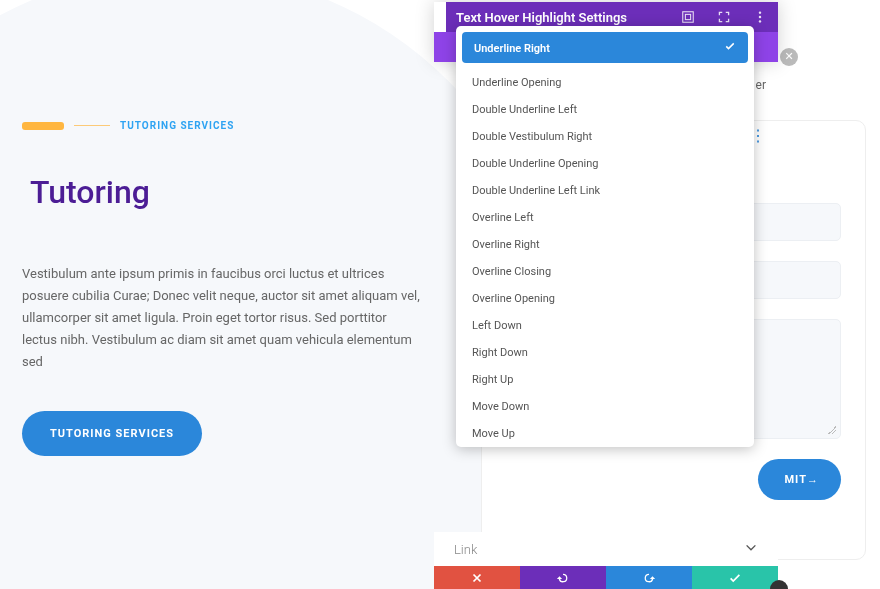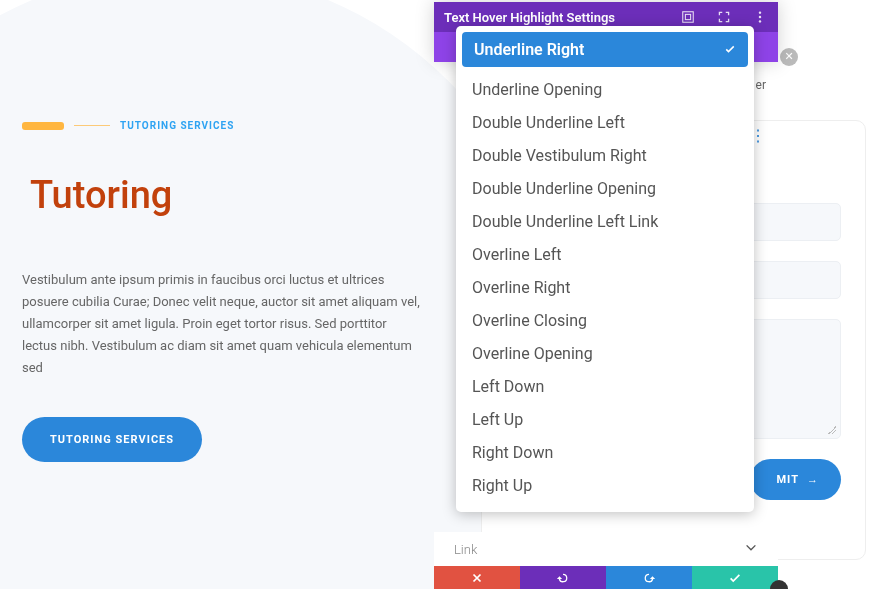--- a/index.html
+++ b/index.html
@@ -5,48 +5,48 @@
   * { margin: 0; padding: 0; box-sizing: border-box; font-family: -apple-system, BlinkMacSystemFont, "Segoe UI", Roboto, "Helvetica Neue", Arial, sans-serif; }
   html, body { width: 880px; height: 589px; overflow: hidden; background: #fff; position: relative; }
 
   
   .page-bg-curve { position: absolute; left: -200px; top: -30px; width: 760px; height: 760px; border-radius: 50%; background: #f6f8fb; z-index: 0; }
   .page-content { position: absolute; left: 22px; top: 120px; width: 400px; z-index: 1; }
   .eyebrow-row { display: flex; align-items: center; gap: 10px; margin-bottom: 42px; }
   .eyebrow-bar { width: 42px; height: 8px; background: #ffb640; border-radius: 3px; }
   .eyebrow-line { width: 36px; height: 1px; background: #ffb640; opacity: .7; }
   .eyebrow-text { font-size: 10px; font-weight: 700; letter-spacing: 1px; color: #2ea3f2; }
-  .page-title { font-size: 38px; font-weight: 500; color: #c2410c; margin-left: 8px; margin-bottom: 52px; }
+  .page-title { font-size: 32px; font-weight: 500; color: #4c1d95; margin-left: 8px; margin-bottom: 52px; }
   .page-para { font-size: 13px; line-height: 22px; color: #666; margin-bottom: 38px; }
   .cta-btn { display: inline-block; background: #2b87da; color: #fff; font-size: 11px; font-weight: 700; letter-spacing: 1px; padding: 16px 28px; border-radius: 40px; }
 
   
   .form-card { position: absolute; right: 14px; top: 120px; width: 385px; height: 440px; background: #fff; border: 1px solid #eee; border-radius: 10px; z-index: 0; padding: 82px 24px 24px; }
   .form-input { width: 100%; height: 38px; background: #f6f8fb; border: 1px solid #eceff3; border-radius: 5px; margin-bottom: 20px; }
   .form-textarea { width: 100%; height: 120px; background: #f6f8fb; border: 1px solid #eceff3; border-radius: 5px; margin-bottom: 20px; position: relative; }
   .form-textarea::after { content: ""; position: absolute; right: 4px; bottom: 4px; width: 8px; height: 8px; background: linear-gradient(135deg, transparent 50%, #bbb 50%, #bbb 60%, transparent 60%, transparent 70%, #bbb 70%, #bbb 80%, transparent 80%); }
-  .form-submit { float: right; background: #2b87da; color: #fff; font-size: 11px; font-weight: 700; letter-spacing: 1px; padding: 14px 22px 14px 26px; border-radius: 40px; display: flex; align-items: center; gap: 8px; }
+  .form-submit { float: right; background: #2b87da; color: #fff; font-size: 11px; font-weight: 700; letter-spacing: 1px; padding: 14px 22px 14px 26px; border-radius: 40px; display: flex; align-items: center; }
 
   
   .header-tab-stub { position: absolute; right: 114px; top: 78px; font-size: 12px; color: #666; z-index: 0; }
 
   
   .close-bubble { position: absolute; left: 780px; top: 48px; width: 18px; height: 18px; border-radius: 50%; background: #bbb; color: #fff; font-size: 11px; line-height: 18px; text-align: center; z-index: 2; }
 
   
   .panel { position: absolute; left: 434px; top: 2px; width: 344px; z-index: 3; background: #fff; box-shadow: 0 0 18px rgba(0,0,0,.18); }
-  .panel-header { background: #6c2eb9; color: #fff; height: 30px; display: flex; align-items: center; padding: 0 10px; font-size: 13px; font-weight: 600; gap: 20px; position: relative; }
+  .panel-header { background: #6c2eb9; color: #fff; height: 30px; display: flex; align-items: center; padding: 0 10px; font-size: 13px; font-weight: 600; gap: 20px; position: relative; margin-left: 12px; }
   .panel-header .spacer { flex: 1; }
   .panel-header-icon { width: 16px; height: 16px; display: flex; align-items: center; justify-content: center; opacity: .85; cursor: pointer; }
   .panel-header-icon svg { width: 14px; height: 14px; fill: #fff; }
   .panel-subheader { background: #8e43e7; height: 30px; }
 
   .dropdown-float { position: absolute; left: 456px; top: 26px; width: 298px; background: #fff; border-radius: 5px; box-shadow: 0 2px 14px rgba(0,0,0,.25); z-index: 5; overflow: hidden; }
   .dropdown-scroll { max-height: 486px; overflow-y: auto; }
-  .dropdown-item { font-size: 16px; color: #555; padding: 7px 16px; cursor: pointer; display: flex; align-items: flex-end; }
+  .dropdown-item { font-size: 11px; color: #555; padding: 7px 16px; cursor: pointer; display: flex; align-items: flex-end; }
   .dropdown-item.selected { background: #2b87da; color: #fff; font-weight: 600; border-radius: 4px; margin: 6px; padding: 8px 12px; }
   .dropdown-item.selected .check { margin-left: auto; }
   .dropdown-item .check svg { width: 12px; height: 12px; fill: #fff; }
   
   .dropdown-scroll::-webkit-scrollbar { width: 6px; }
   .dropdown-scroll::-webkit-scrollbar-thumb { background: #999; border-radius: 3px; }
   .dropdown-scroll::-webkit-scrollbar-track { background: #eee; }
 
   .panel-body-below { position: absolute; left: 434px; top: 60px; width: 344px; z-index: 3; }
   .panel-vdots { position: absolute; right: 12px; top: 66px; color: #2b87da; font-size: 16px; cursor: pointer; }
@@ -157,23 +157,20 @@
       <div class="dropdown-item">
         <span>Overline Closing</span>
       </div>
       <div class="dropdown-item">
         <span>Overline Opening</span>
       </div>
       <div class="dropdown-item">
         <span>Left Down</span>
       </div>
       <div class="dropdown-item">
-        <span>Left Up</span>
-      </div>
-      <div class="dropdown-item">
         <span>Right Down</span>
       </div>
       <div class="dropdown-item">
         <span>Right Up</span>
       </div>
       <div class="dropdown-item">
         <span>Move Down</span>
       </div>
       <div class="dropdown-item">
         <span>Move Up</span>

